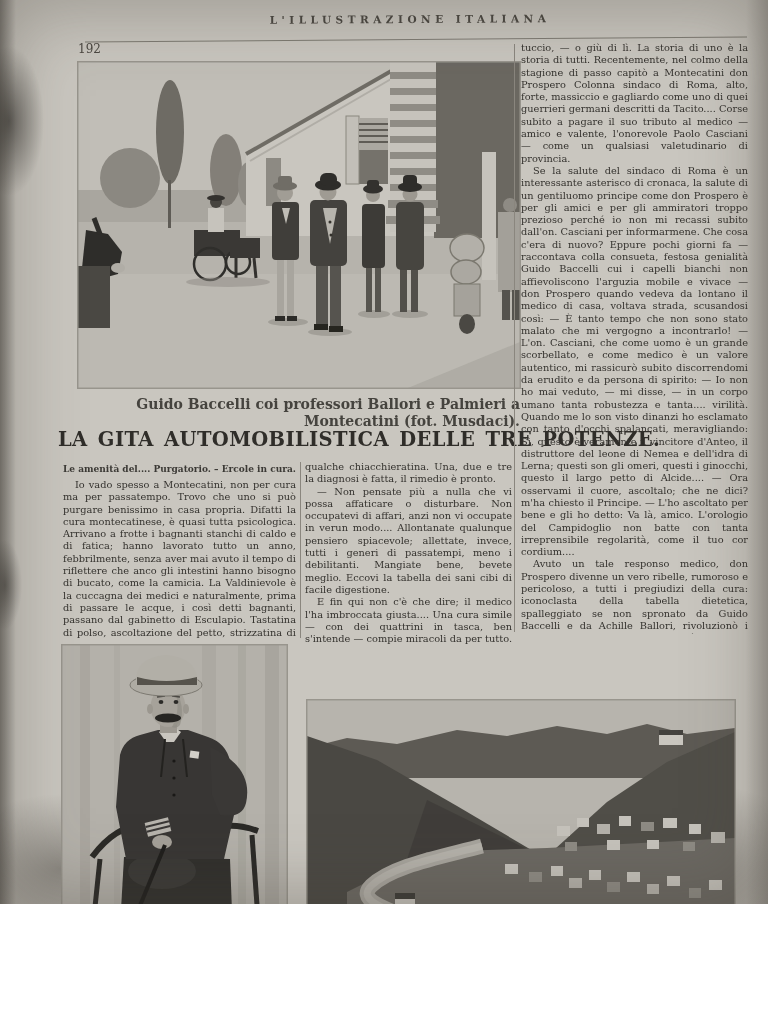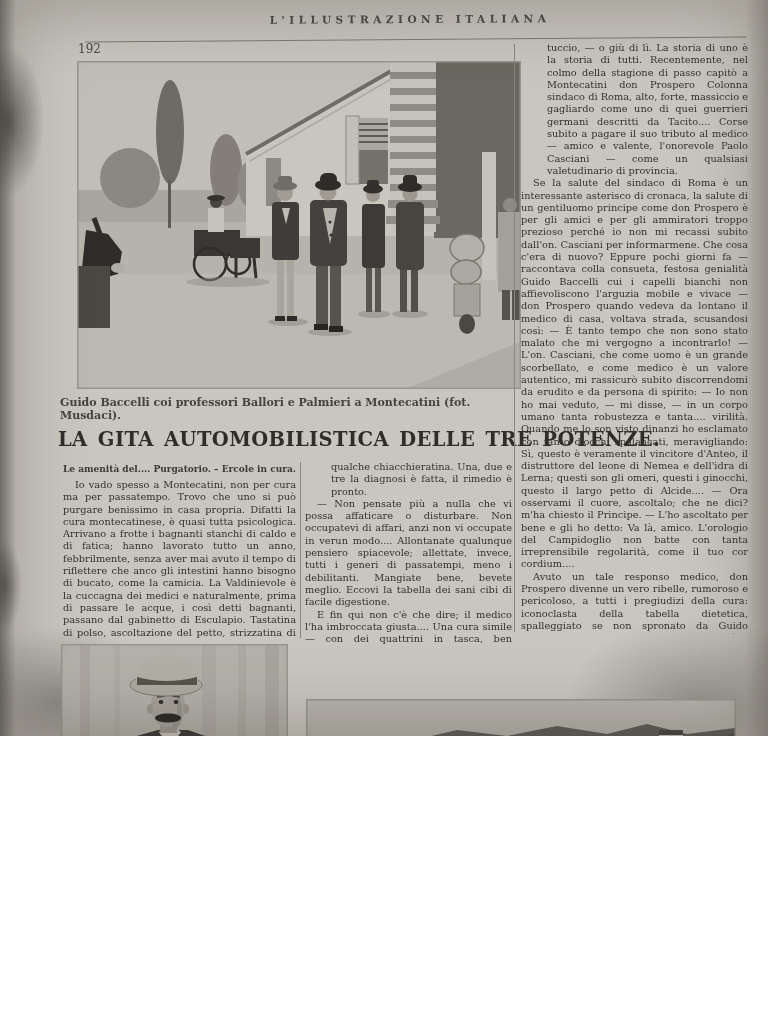--- a/index.html
+++ b/index.html
@@ -1,39 +1,39 @@
 <!DOCTYPE html>
 <html><head>
 <meta charset="utf-8">
 <style>
   html,body{margin:0;padding:0;}
   body{width:768px;height:1024px;overflow:hidden;font-family:"DejaVu Serif","Liberation Serif",serif;}
-  .page{position:relative;width:768px;height:736px;background:#c9c6bf;color:#35332f;overflow:hidden;}
+  .page{position:relative;width:768px;height:904px;background:#c9c6bf;color:#35332f;overflow:hidden;}
   .page::after{content:"";position:absolute;inset:0;pointer-events:none;
     box-shadow:inset 0 0 70px 12px rgba(70,64,56,.34);}
   .abs{position:absolute;}
   
   .masthead{left:60px;top:13px;width:700px;text-align:center;font-size:10.5px;font-weight:bold;
     letter-spacing:4.5px;color:#4a4741;transform:rotate(-.3deg);}
   .pagenum{left:78px;top:42px;font-size:12px;color:#4a4741;}
   .header-rule{left:85px;top:39px;width:662px;height:1.2px;background:#7e7b73;transform:rotate(-.45deg);}
   
   .photo{position:absolute;outline:1px solid #98958d;}
   .photo svg{display:block;width:100%;height:100%;}
-  .caption{font-size:11px;font-weight:bold;color:#45433e;text-align:left;line-height:1.2;}
+  .caption{font-size:14px;font-weight:bold;color:#45433e;text-align:right;line-height:1.2;}
   .cap-top{left:60px;top:396px;width:460px;}
   .cap-puccini{left:55px;top:972px;width:240px;}
   .cap-lucca{left:307px;top:982px;width:428px;}
   
   .article-title{left:58px;top:428px;width:458px;text-align:center;font-size:19.5px;font-weight:bold;
     letter-spacing:.4px;word-spacing:3px;color:#2f2d29;white-space:nowrap;}
   .subtitle{left:63px;top:464px;width:233px;font-size:9px;font-weight:bold;color:#3b3935;}
   .coltext{font-size:9.8px;line-height:12.3px;text-align:justify;color:#34322e;}
   .coltext p{margin:0;text-indent:12px;}
-  .coltext p.noindent{text-indent:0;padding-left:26px;}
+  .coltext p.noindent{text-indent:0;}
   .col-left{left:63px;top:479px;width:233px;height:162px;overflow:hidden;}
   .col-mid{left:305px;top:461px;width:207px;height:186px;overflow:hidden;}
   .col-right{left:521px;top:42px;width:227px;height:592px;overflow:hidden;}
   .vrule{width:1px;background:#8a867e;}
   .vrule-mid{left:300px;top:462px;height:176px;}
   .vrule-right{left:514px;top:44px;height:588px;}
   
   .shade{pointer-events:none;}
   .edge-left{left:0;top:0;width:16px;height:1024px;background:linear-gradient(90deg,rgba(45,42,38,.5),rgba(45,42,38,0));}
   .edge-right{right:0;top:0;width:22px;height:1024px;background:linear-gradient(270deg,rgba(70,66,60,.28),rgba(70,66,60,0));}

